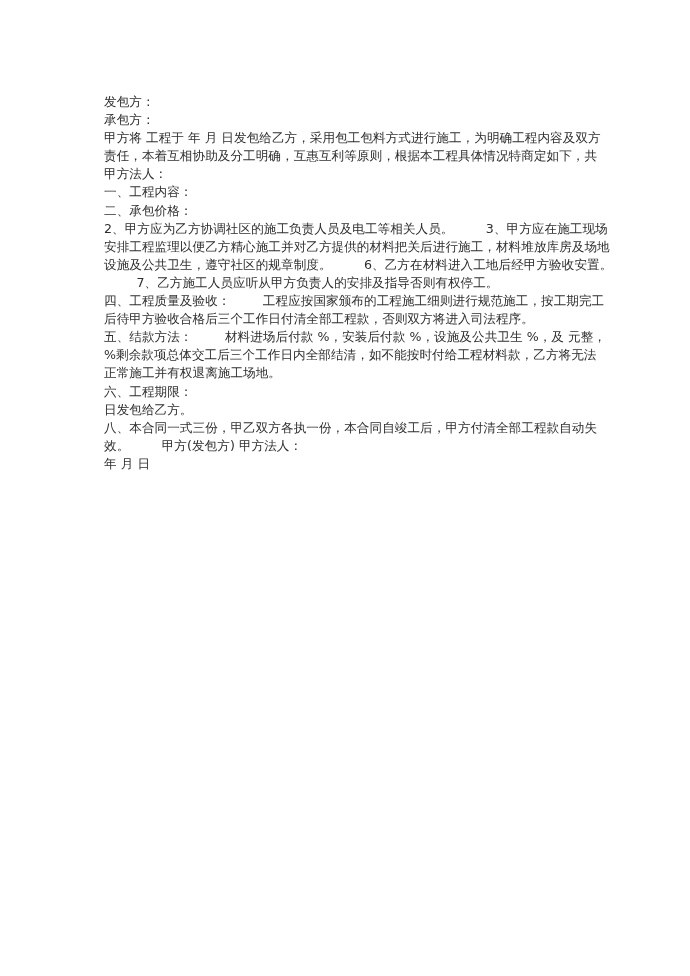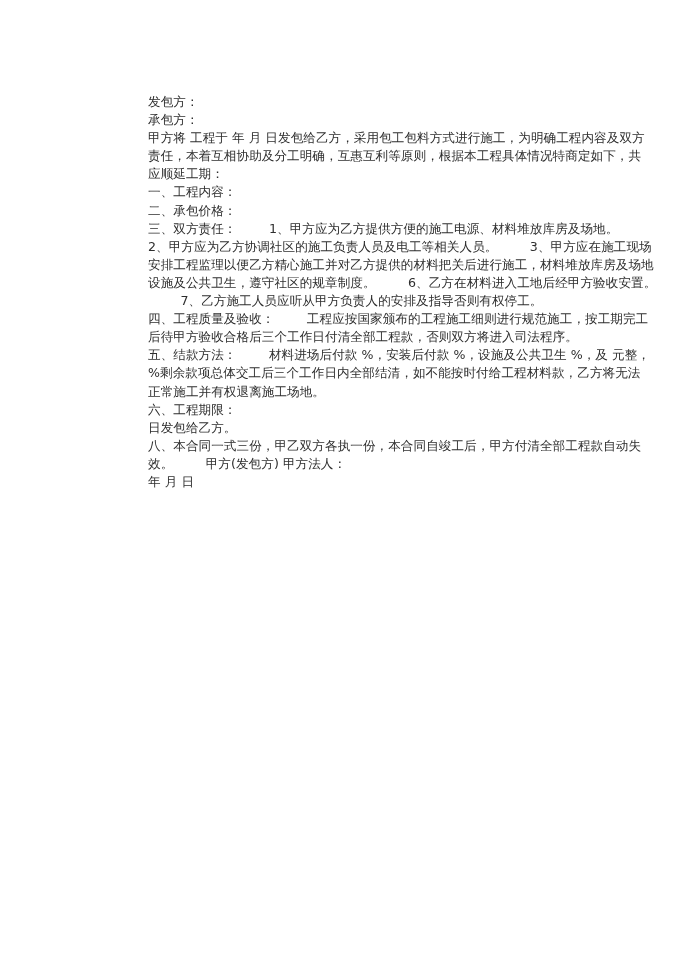--- a/index.html
+++ b/index.html
@@ -21,35 +21,33 @@
       font-family: "DejaVu Sans", "Liberation Sans", sans-serif;
       font-size: 12.6px;
       line-height: 18.1px;
       color: #2e2e2e;
       letter-spacing: 0.05px;
     }
     .line {
       white-space: pre;
       height: 18.1px;
       overflow: visible;
-      margin-left: 44px;
     }
   </style>
 </head>
 <body>
 
 <div class="page">
   <div class="line">发包方：</div>
   <div class="line">承包方：</div>
   <div class="line">甲方将 工程于 年 月 日发包给乙方，采用包工包料方式进行施工，为明确工程内容及双方</div>
   <div class="line">责任，本着互相协助及分工明确，互惠互利等原则，根据本工程具体情况特商定如下，共</div>
-  <div class="line">应顺延工期：</div>
+  <div class="line">甲方法人：</div>
   <div class="line">一、工程内容：</div>
   <div class="line">二、承包价格：</div>
-  <div class="line">三、双方责任：        1、甲方应为乙方提供方便的施工电源、材料堆放库房及场地。</div>
   <div class="line">2、甲方应为乙方协调社区的施工负责人员及电工等相关人员。        3、甲方应在施工现场</div>
   <div class="line">安排工程监理以便乙方精心施工并对乙方提供的材料把关后进行施工，材料堆放库房及场地</div>
   <div class="line">设施及公共卫生，遵守社区的规章制度。        6、乙方在材料进入工地后经甲方验收安置。</div>
   <div class="line">        7、乙方施工人员应听从甲方负责人的安排及指导否则有权停工。</div>
   <div class="line">四、工程质量及验收：        工程应按国家颁布的工程施工细则进行规范施工，按工期完工</div>
   <div class="line">后待甲方验收合格后三个工作日付清全部工程款，否则双方将进入司法程序。</div>
   <div class="line">五、结款方法：        材料进场后付款 %，安装后付款 %，设施及公共卫生 %，及 元整，</div>
   <div class="line">%剩余款项总体交工后三个工作日内全部结清，如不能按时付给工程材料款，乙方将无法</div>
   <div class="line">正常施工并有权退离施工场地。</div>
   <div class="line">六、工程期限：</div>

